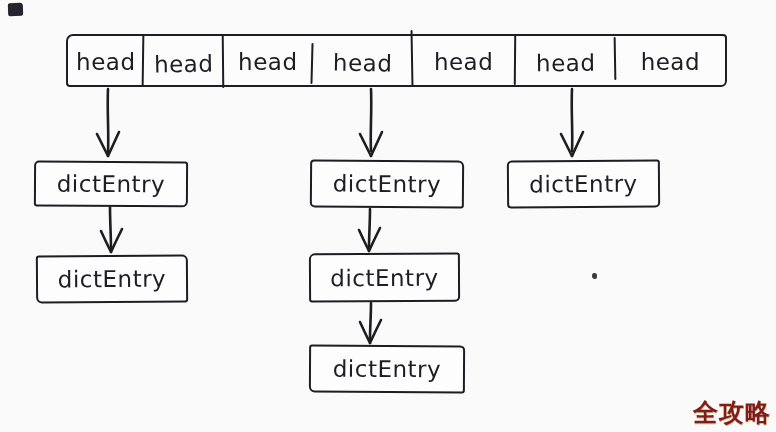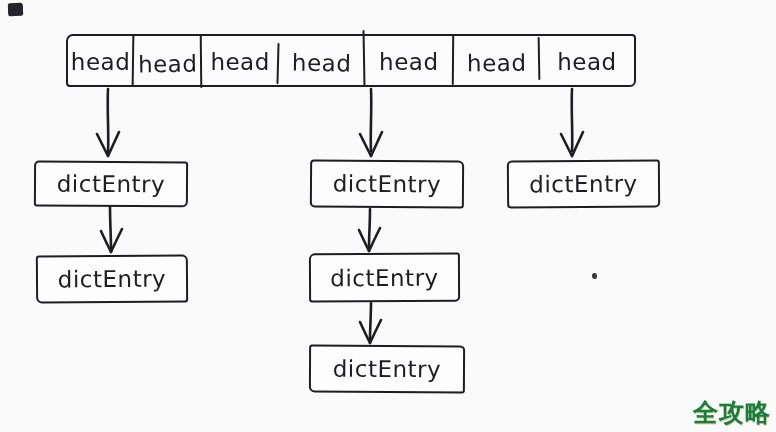--- a/index.html
+++ b/index.html
@@ -21,21 +21,21 @@
     width: 15px; height: 13px;
     background: #24242e;
     border-radius: 2px 3px 2px 2px;
     transform: rotate(-2deg);
   }
 
   
   .bucket-array {
     position: absolute;
     left: 66px; top: 34px;
-    width: 570px; height: 53px;
+    width: 661px; height: 53px;
     border: 2.6px solid #1d1d22;
     border-radius: 7px 4px 6px 4px;
     display: flex;
     background: #fcfcfc;
   }
   .bucket-cell {
     position: relative;
     display: flex;
     align-items: center;
     justify-content: center;
@@ -104,21 +104,21 @@
     border-radius: 50% 50% 40% 60%;
   }
 
   
   .watermark {
     position: absolute;
     right: 5px; bottom: 3px;
     font-size: 25px;
     font-weight: bold;
     letter-spacing: 1px;
-    color: #15803d;
+    color: #7f1d1d;
     text-shadow: 0.5px 0.5px 0 #d8bd8d;
   }
 </style>
 </head>
 <body>
 
 <div class="stage">
 
   <div class="corner-mark"></div>
 

